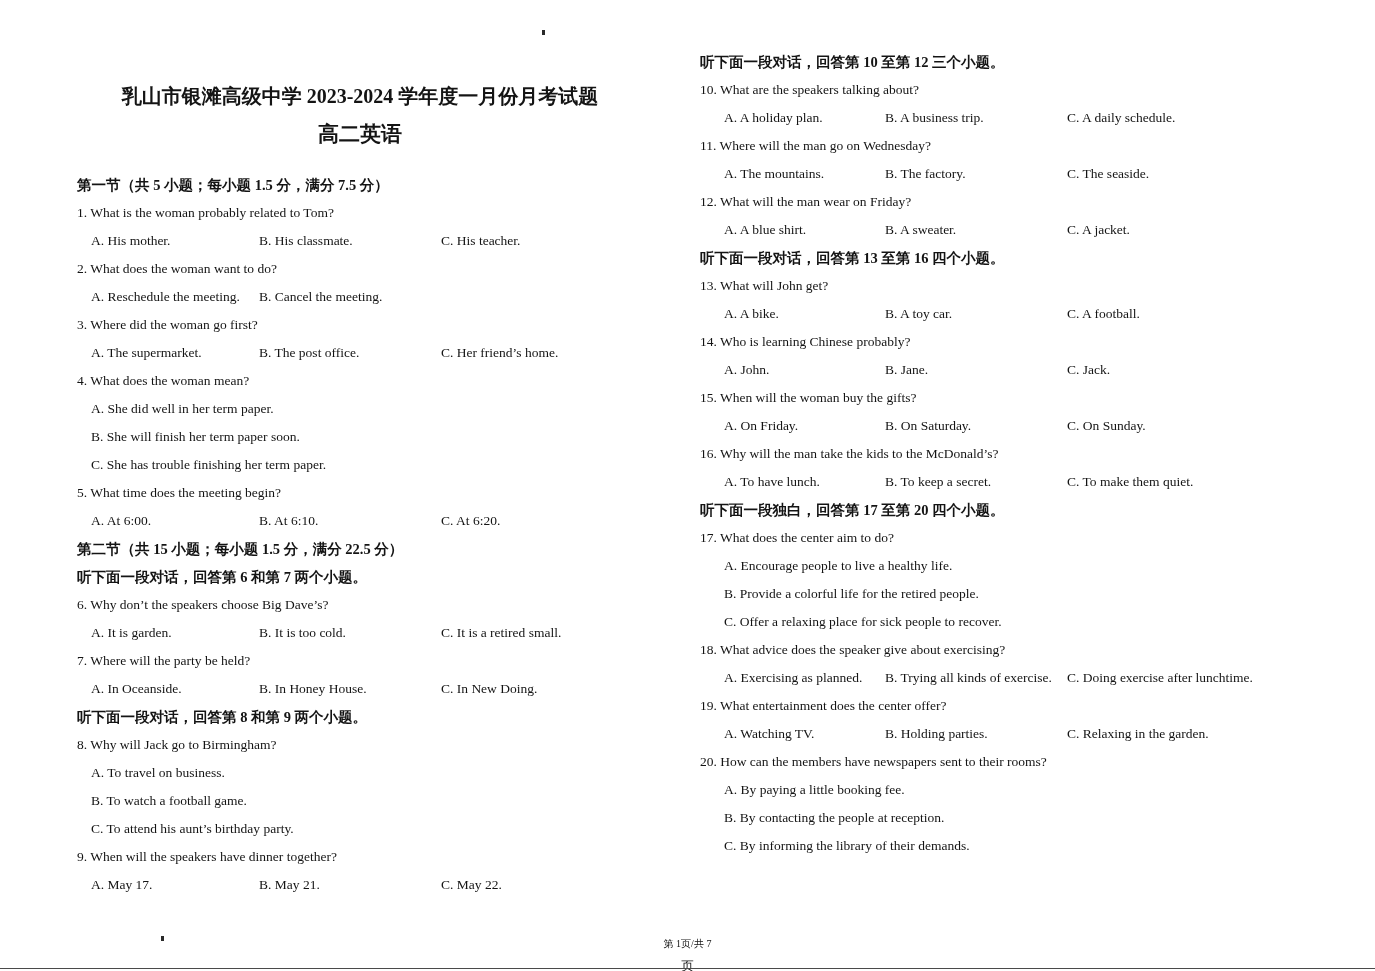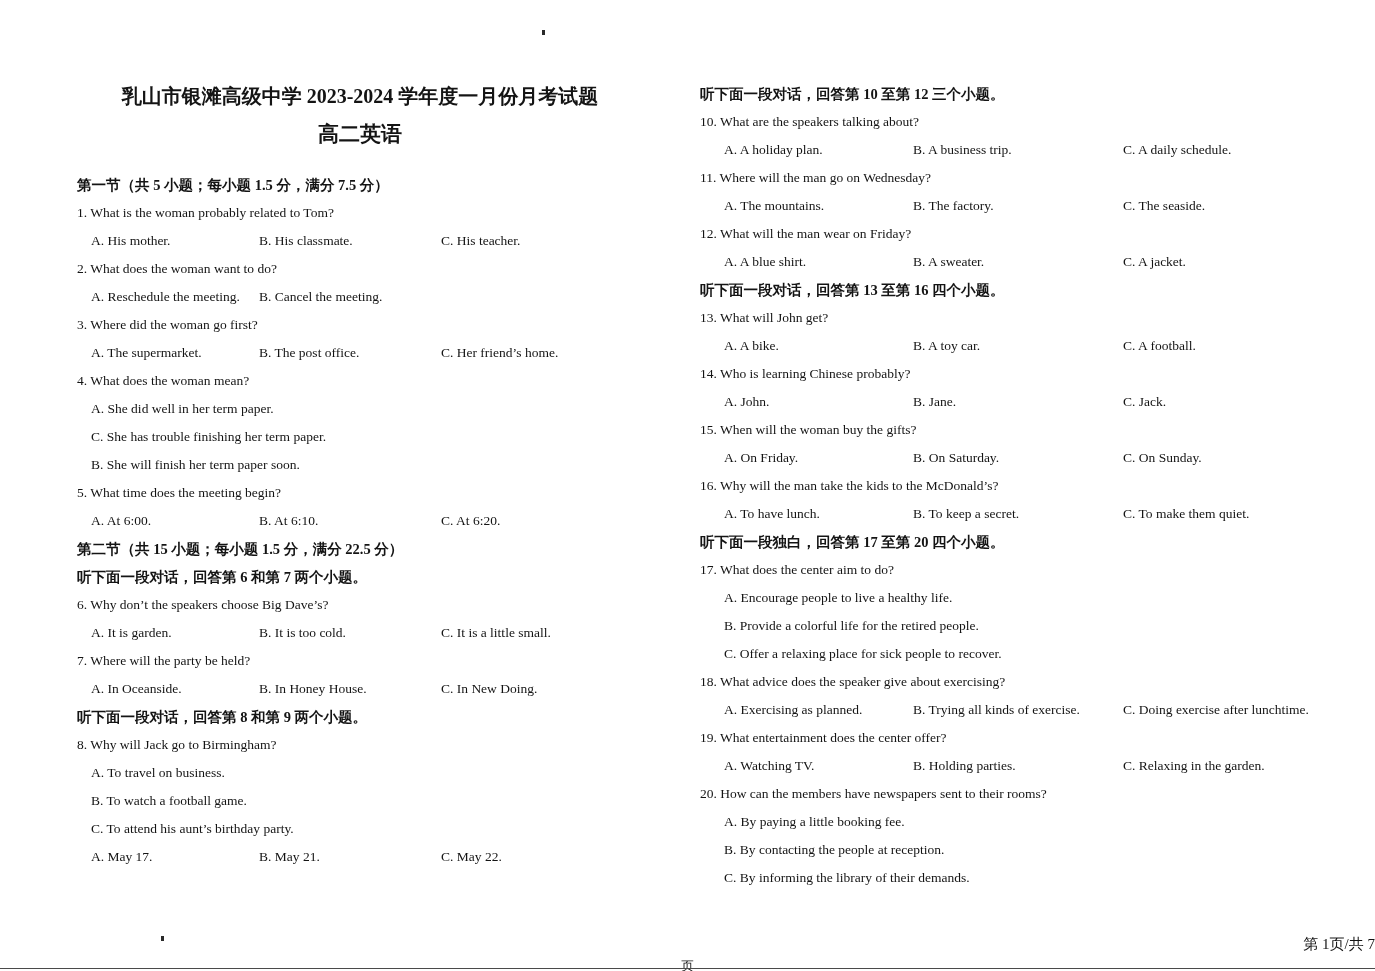--- a/index.html
+++ b/index.html
@@ -15,35 +15,35 @@
   .doc-title{
     margin-top:77px;height:38px;line-height:38px;text-align:center;
     font-size:20px;font-weight:bold;white-space:nowrap;
   }
   .doc-subtitle{
     height:38px;line-height:38px;text-align:center;
     font-size:21px;font-weight:bold;white-space:nowrap;
   }
   .lines{display:block;}
   .col-left .lines{margin-top:18px;}
-  .col-right .lines{margin-top:80px;}
+  .col-right .lines{margin-top:48px;}
   .line{height:28px;line-height:28px;font-size:13.5px;white-space:nowrap;}
   .cn{font-weight:bold;font-size:14.5px;}
   .option-full{padding-left:14px;}
   .col-right .option-full{padding-left:24px;}
   .options-row{display:flex;padding-left:14px;}
-  .col-right .options-row{padding-left:24px;gap:28px;}
+  .col-right .options-row{padding-left:24px;}
   .col-left .opt-a{width:168px;flex:none;}
   .col-left .opt-b{width:182px;flex:none;}
   .col-right .opt-a{width:161px;flex:none;}
   .col-right .opt-b{width:182px;flex:none;}
   .opt-c{flex:1;}
   .footer-line1{
     position:absolute;left:0;right:0;top:932px;height:24px;line-height:24px;
-    text-align:right;font-size:15px;
+    text-align:center;font-size:10px;
   }
   .footer-line2{
     position:absolute;left:0;right:0;top:954px;height:24px;line-height:24px;
     text-align:center;font-size:12.5px;
   }
   .bottom-rule{
     position:absolute;left:0;right:0;top:968px;height:0;
     border-top:1px solid #4a4a4a;
   }
   .stray-mark{position:absolute;background:#2a2a2a;}
@@ -75,47 +75,48 @@
           <span class="opt-b">B. Cancel the meeting.</span>
         </div>
         <div class="line question">3. Where did the woman go first?</div>
         <div class="line options-row">
           <span class="opt-a">A. The supermarket.</span>
           <span class="opt-b">B. The post office.</span>
           <span class="opt-c">C. Her friend’s home.</span>
         </div>
         <div class="line question">4. What does the woman mean?</div>
         <div class="line option-full">A. She did well in her term paper.</div>
+        <div class="line option-full">B. She will finish her term paper soon.</div>
         <div class="line option-full">C. She has trouble finishing her term paper.</div>
-        <div class="line option-full">B. She will finish her term paper soon.</div>
         <div class="line question">5. What time does the meeting begin?</div>
         <div class="line options-row">
           <span class="opt-a">A. At 6:00.</span>
           <span class="opt-b">B. At 6:10.</span>
           <span class="opt-c">C. At 6:20.</span>
         </div>
         <div class="line cn">第二节（共 15 小题；每小题 1.5 分，满分 22.5 分）</div>
         <div class="line cn">听下面一段对话，回答第 6 和第 7 两个小题。</div>
         <div class="line question">6. Why don’t the speakers choose Big Dave’s?</div>
         <div class="line options-row">
           <span class="opt-a">A. It is garden.</span>
           <span class="opt-b">B. It is too cold.</span>
-          <span class="opt-c">C. It is a little small.</span>
+          <span class="opt-c">C. It is a retired small.</span>
         </div>
         <div class="line question">7. Where will the party be held?</div>
         <div class="line options-row">
           <span class="opt-a">A. In Oceanside.</span>
           <span class="opt-b">B. In Honey House.</span>
           <span class="opt-c">C. In New Doing.</span>
         </div>
         <div class="line cn">听下面一段对话，回答第 8 和第 9 两个小题。</div>
         <div class="line question">8. Why will Jack go to Birmingham?</div>
         <div class="line option-full">A. To travel on business.</div>
         <div class="line option-full">B. To watch a football game.</div>
         <div class="line option-full">C. To attend his aunt’s birthday party.</div>
+        <div class="line question">9. When will the speakers have dinner together?</div>
         <div class="line options-row">
           <span class="opt-a">A. May 17.</span>
           <span class="opt-b">B. May 21.</span>
           <span class="opt-c">C. May 22.</span>
         </div>
       </div>
   </div>
 
   <div class="col col-right">
     <div class="lines">

